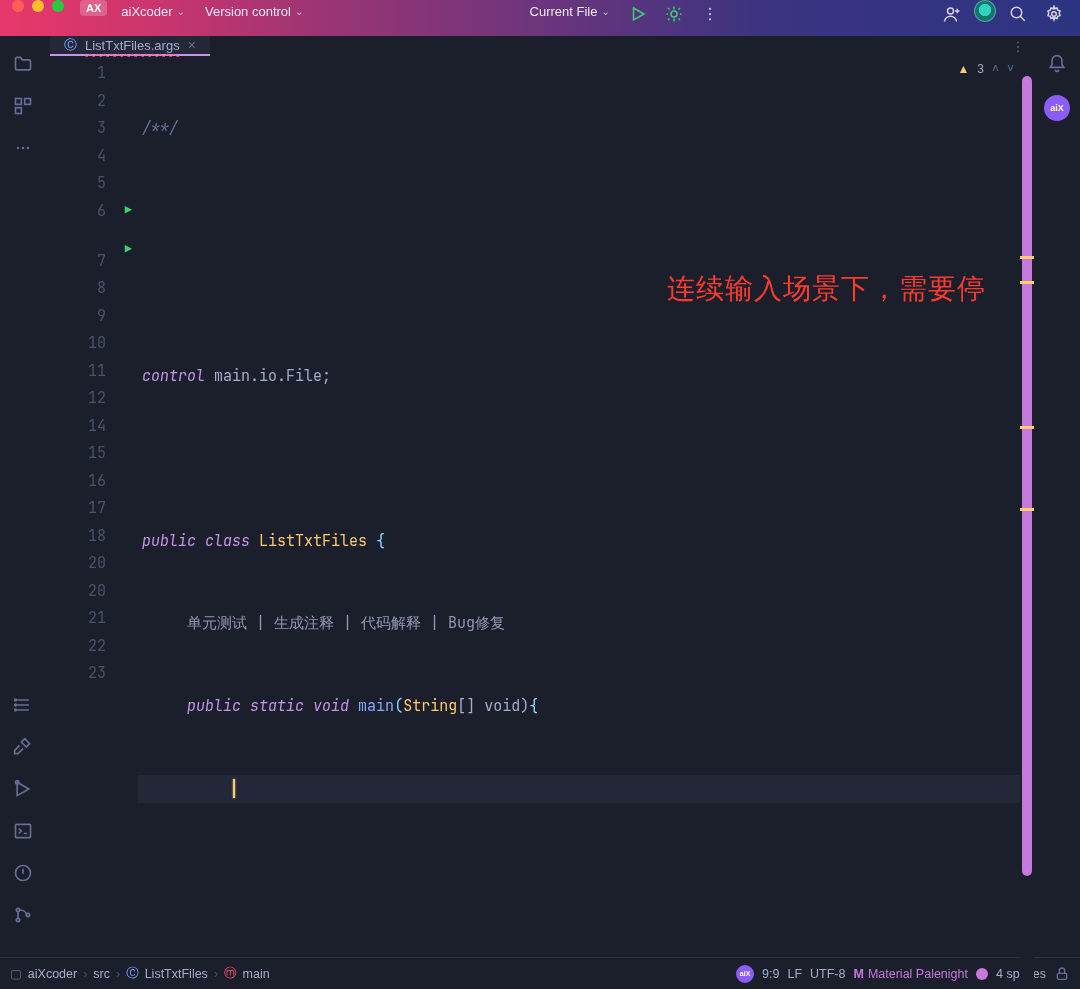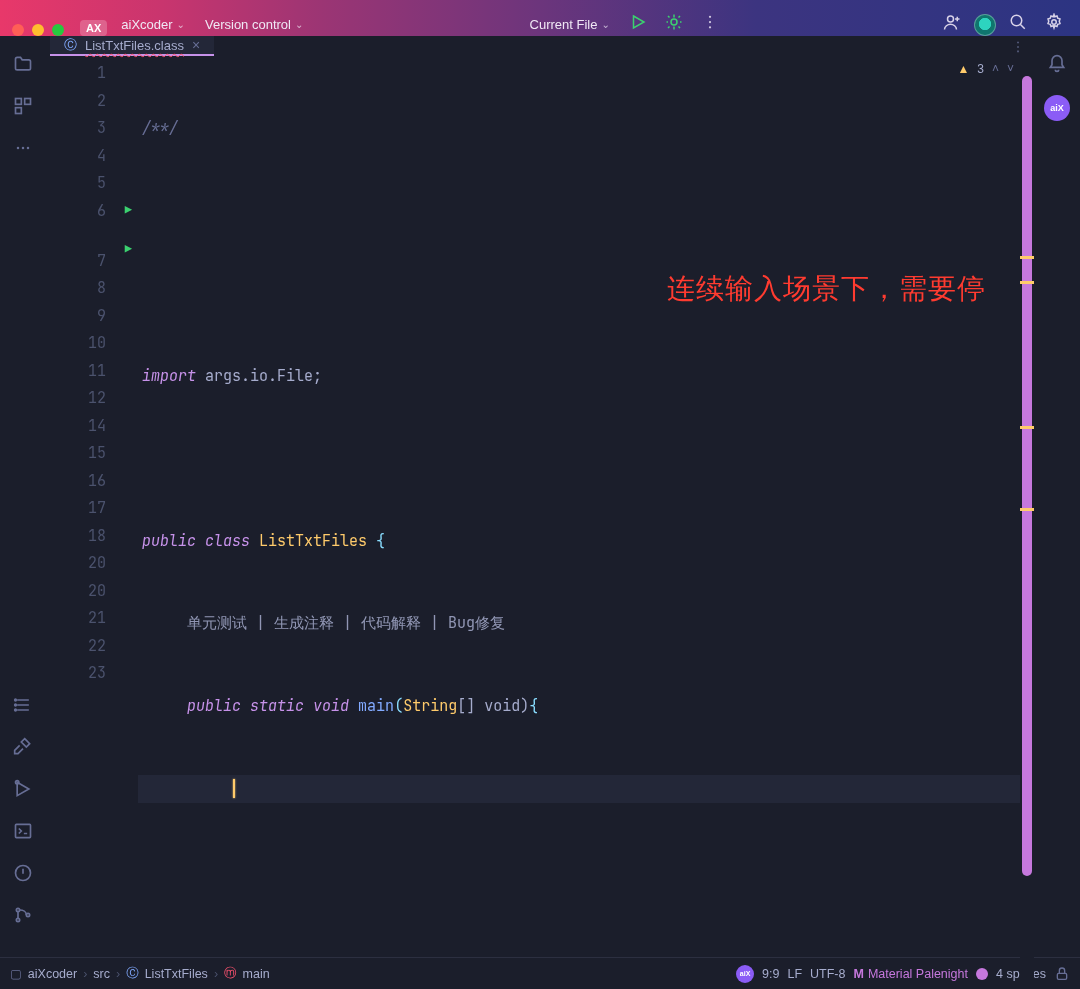--- a/index.html
+++ b/index.html
@@ -1,17 +1,17 @@
 <!DOCTYPE html>
 <html><head>
 <meta charset="utf-8">
 <style>
 * { margin:0; padding:0; box-sizing:border-box; }
 body { font-family: -apple-system, "Segoe UI", sans-serif; background:#1b1e2b; color:#a6accd; width:1080px; height:989px; overflow:hidden; font-size:13px; }
-.titlebar { height:36px; background:linear-gradient(90deg,#e8386a 0%,#c9356e 15%,#9b3574 30%,#6c357c 50%,#3c3480 70%,#2c3482 100%); display:flex; align-items:flex-end; padding:0 12px; gap:8px; }
+.titlebar { height:36px; background:linear-gradient(90deg,#e8386a 0%,#c9356e 15%,#9b3574 30%,#6c357c 50%,#3c3480 70%,#2c3482 100%); display:flex; align-items:flex-start; padding:0 12px; gap:8px; }
 .traffic { display:flex; gap:8px; }
 .dot { width:12px; height:12px; border-radius:50%; }
 .dot.red { background:#ff5f56; } .dot.yellow { background:#ffbd2e; } .dot.green { background:#27c93f; }
 .ax-badge { background:rgba(255,255,255,0.22); color:#fff; padding:2px 6px; border-radius:4px; font-size:11px; font-weight:600; margin-left:8px; }
 .tb-item { color:#f0e8f5; font-size:13px; display:flex; align-items:center; gap:4px; padding:4px 6px; cursor:pointer; }
 .tb-item .chev { opacity:.7; font-size:10px; }
 .spacer { flex:1; }
 .icon-btn { width:28px; height:28px; display:flex; align-items:center; justify-content:center; color:#eee; cursor:pointer; border-radius:4px; }
 .icon-btn svg { width:18px; height:18px; }
 .avatar { width:22px; height:22px; border-radius:50%; background:radial-gradient(circle at 50% 45%,#2dd4bf 40%,#0f766e 42%); border:1px solid rgba(255,255,255,.3); }
@@ -183,21 +183,21 @@
           <path d="M6 8v8M8 6c4 0 8 2 8 6"></path>
         </svg>
       </div>
     <div style="height:12px"></div>
   </div>
 
   <div class="center">
     <div class="tabs">
       <div class="tab">
         <span class="ci">Ⓒ</span>
-        <span class="fname underline">ListTxtFiles.class</span>
+        <span class="fname underline">ListTxtFiles.args</span>
         <span class="close">×</span>
       </div>
       <div class="act">⋮</div>
     </div>
     <div class="meta-row">
       <div class="diag-bar">
         <span class="warn-tri">▲</span>
         <span>3</span>
         <span class="chev-sm">˄</span>
         <span class="chev-sm">˅</span>
@@ -226,21 +226,21 @@
         <div class="ln"><span>20</span></div>
         <div class="ln"><span>20</span></div>
         <div class="ln"><span>21</span></div>
         <div class="ln"><span>22</span></div>
         <div class="ln"><span>23</span></div>
       </div>
       <div class="code">
         <div class="row"><span class="cm">/**/</span></div>
         <div class="row"></div>
         <div class="row"></div>
-        <div class="row"><span class="kw">import</span><span> args.io.File;</span></div>
+        <div class="row"><span class="kw">control</span><span> main.io.File;</span></div>
         <div class="row"></div>
         <div class="row"><span class="kw">public</span> <span class="kw">class</span> <span class="ty">ListTxtFiles</span> <span class="op">{</span></div>
         <div class="row">     <span class="ann">单元测试 | 生成注释 | 代码解释 | Bug修复</span></div>
         <div class="row">     <span class="kw">public</span> <span class="kw">static</span> <span class="kw">void</span> <span class="fn">main</span><span class="op">(</span><span class="ty">String</span><span>[] void)</span><span class="op">{</span></div>
         <div class="row cur">          <span class="caret"></span></div>
         <div class="row"></div>
         
         
         
         

